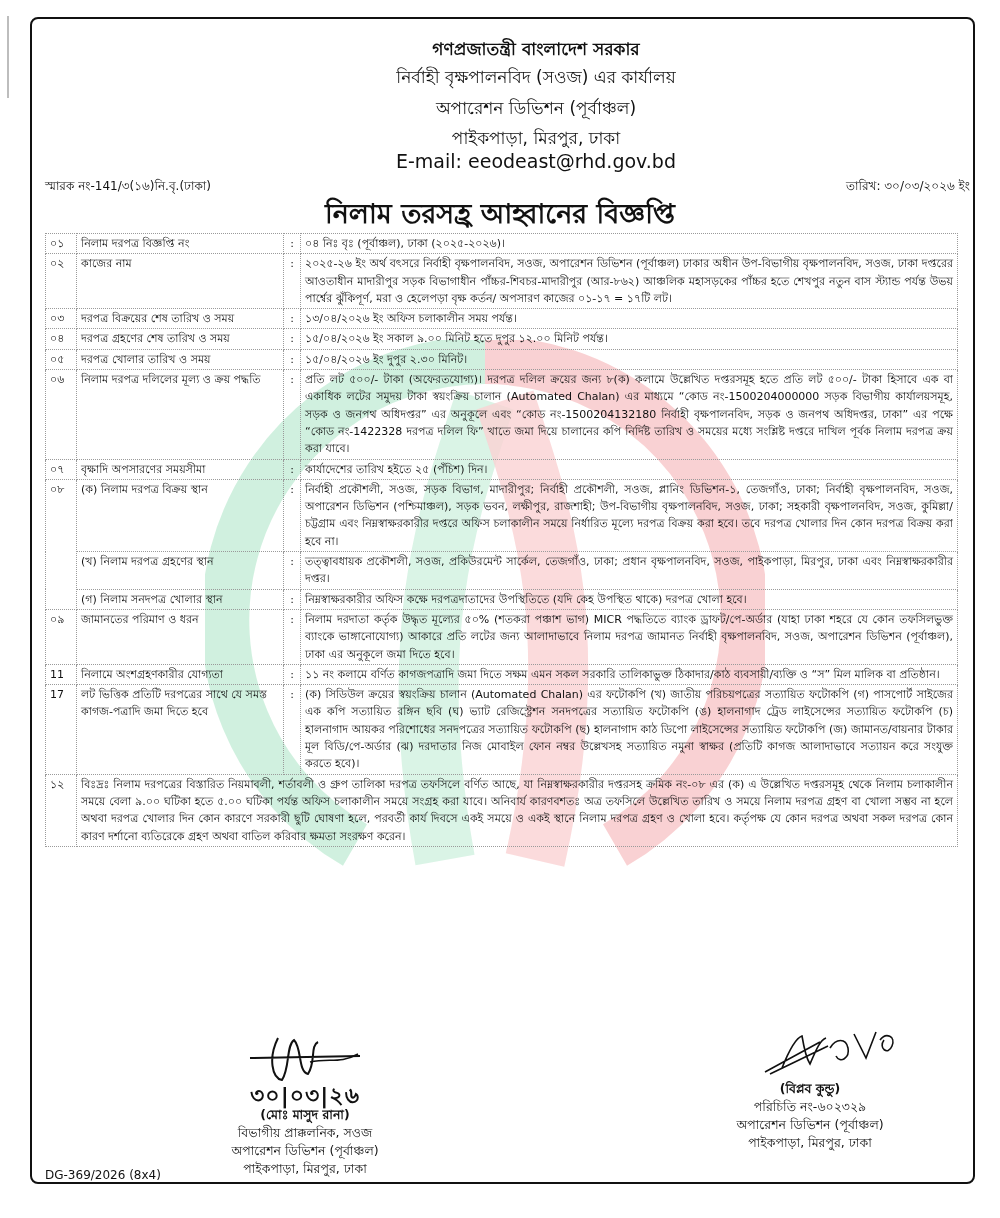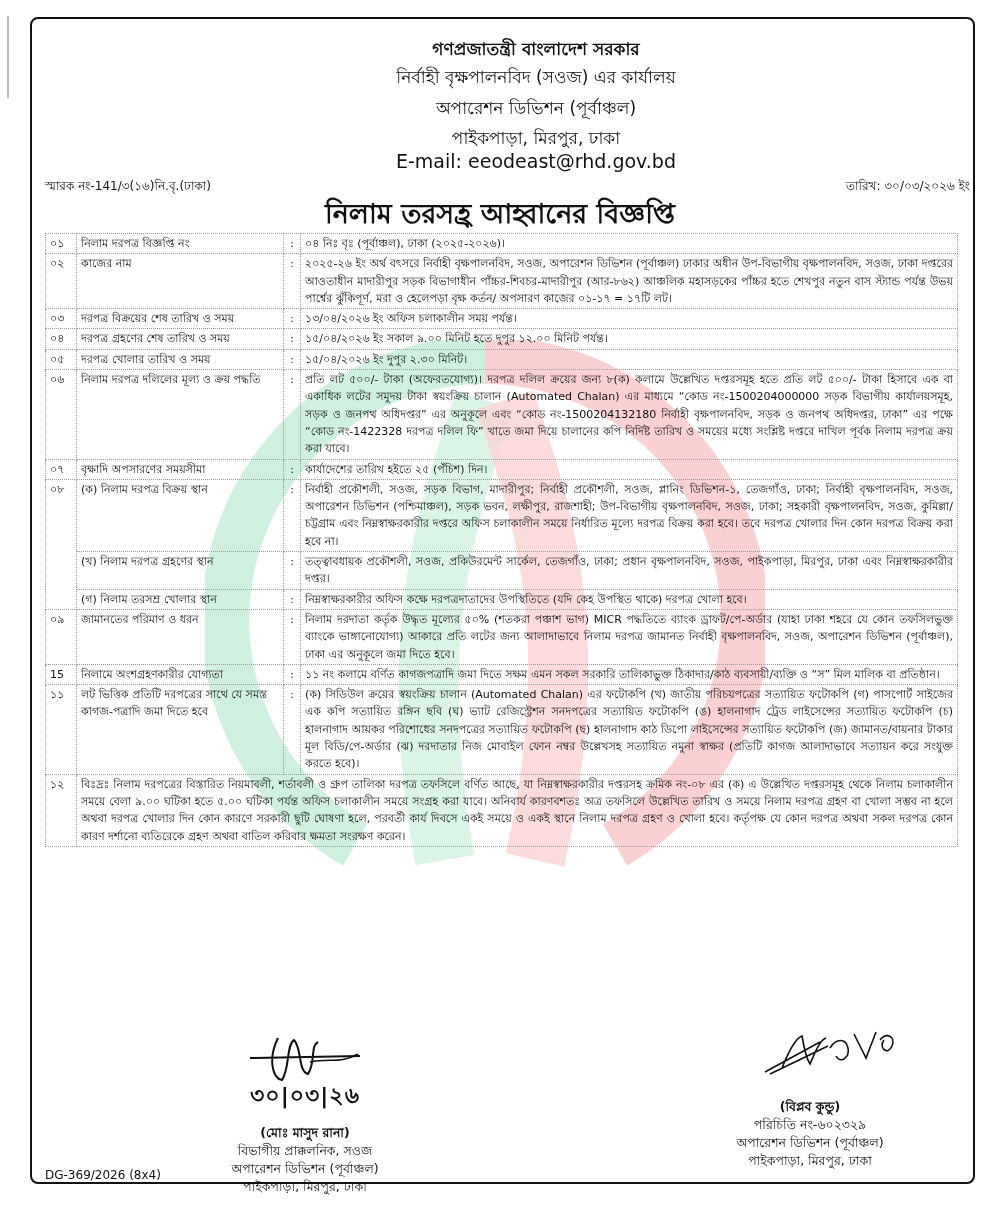--- a/index.html
+++ b/index.html
@@ -21,21 +21,21 @@
   table.notice { position:absolute; left:45px; top:233px; width:913px; border-collapse:collapse; font-size:11px; line-height:17.3px; }
   table.notice td { border:1px dotted #9a9a9a; vertical-align:top; padding:1px 4px; }
   td.num { width:22px; text-align:left; }
   td.lbl { width:198px; }
   td.col { width:8px; text-align:center; padding:1px 2px; }
   td.val { text-align:justify; }
   .sig-left { position:absolute; left:190px; top:1028px; width:230px; text-align:center; font-size:12.5px; line-height:18px; }
   .sig-right { position:absolute; left:670px; top:1028px; width:280px; text-align:center; font-size:12.5px; line-height:18px; }
   .sig-img { height:58px; position:relative; }
   .sig-date { font-size:22px; font-weight:bold; letter-spacing:1px; line-height:20px; }
-  .name { font-weight:bold;margin-top:18px; }
+  .name { font-weight:bold; }
   .dg { position:absolute; left:45px; top:1168px; font-size:12px; }
 </style>
 </head>
 <body>
 
 <div class="side-rule"></div>
 <div class="frame"></div>
 
 <svg class="watermark" viewBox="0 0 560 560">
   <path d="M280 20 A260 260 0 0 0 150 505" fill="none" stroke="#2fbf71" stroke-width="48"></path>
@@ -103,38 +103,38 @@
       <td class="lbl">(ক) নিলাম দরপত্র বিক্রয় স্থান</td>
       <td class="col">:</td>
       <td class="val">নির্বাহী প্রকৌশলী, সওজ, সড়ক বিভাগ, মাদারীপুর; নির্বাহী প্রকৌশলী, সওজ, প্লানিং ডিভিশন-১, তেজগাঁও, ঢাকা; নির্বাহী বৃক্ষপালনবিদ, সওজ, অপারেশন ডিভিশন (পশ্চিমাঞ্চল), সড়ক ভবন, লক্ষীপুর, রাজশাহী; উপ-বিভাগীয় বৃক্ষপালনবিদ, সওজ, ঢাকা; সহকারী বৃক্ষপালনবিদ, সওজ, কুমিল্লা/চট্টগ্রাম এবং নিম্নস্বাক্ষরকারীর দপ্তরে অফিস চলাকালীন সময়ে নির্ধারিত মূল্যে দরপত্র বিক্রয় করা হবে। তবে দরপত্র খোলার দিন কোন দরপত্র বিক্রয় করা হবে না।</td>
     </tr>
     <tr>
       <td class="lbl">(খ) নিলাম দরপত্র গ্রহণের স্থান</td>
       <td class="col">:</td>
       <td class="val">তত্ত্বাবধায়ক প্রকৌশলী, সওজ, প্রকিউরমেন্ট সার্কেল, তেজগাঁও, ঢাকা; প্রধান বৃক্ষপালনবিদ, সওজ, পাইকপাড়া, মিরপুর, ঢাকা এবং নিম্নস্বাক্ষরকারীর দপ্তর।</td>
     </tr>
     <tr>
-      <td class="lbl">(গ) নিলাম তরসম্র খোলার স্থান</td>
+      <td class="lbl">(গ) নিলাম সনদপত্র খোলার স্থান</td>
       <td class="col">:</td>
       <td class="val">নিম্নস্বাক্ষরকারীর অফিস কক্ষে দরপত্রদাতাদের উপস্থিতিতে (যদি কেহ উপস্থিত থাকে) দরপত্র খোলা হবে।</td>
     </tr>
     <tr>
       <td class="num">০৯</td>
       <td class="lbl">জামানতের পরিমাণ ও ধরন</td>
       <td class="col">:</td>
       <td class="val">নিলাম দরদাতা কর্তৃক উদ্ধৃত মূল্যের ৫০% (শতকরা পঞ্চাশ ভাগ) MICR পদ্ধতিতে ব্যাংক ড্রাফট/পে-অর্ডার (যাহা ঢাকা শহরে যে কোন তফসিলভুক্ত ব্যাংকে ভাঙ্গানোযোগ্য) আকারে প্রতি লটের জন্য আলাদাভাবে নিলাম দরপত্র জামানত নির্বাহী বৃক্ষপালনবিদ, সওজ, অপারেশন ডিভিশন (পূর্বাঞ্চল), ঢাকা এর অনুকূলে জমা দিতে হবে।</td>
     </tr>
     <tr>
-      <td class="num">15</td>
+      <td class="num">11</td>
       <td class="lbl">নিলামে অংশগ্রহণকারীর যোগ্যতা</td>
       <td class="col">:</td>
       <td class="val">১১ নং কলামে বর্ণিত কাগজপত্রাদি জমা দিতে সক্ষম এমন সকল সরকারি তালিকাভুক্ত ঠিকাদার/কাঠ ব্যবসায়ী/ব্যক্তি ও “স” মিল মালিক বা প্রতিষ্ঠান।</td>
     </tr>
     <tr>
-      <td class="num">১১</td>
+      <td class="num">17</td>
       <td class="lbl">লট ভিত্তিক প্রতিটি দরপত্রের সাথে যে সমস্ত কাগজ-পত্রাদি জমা দিতে হবে</td>
       <td class="col">:</td>
       <td class="val">(ক) সিডিউল ক্রয়ের স্বয়ংক্রিয় চালান (Automated Chalan) এর ফটোকপি (খ) জাতীয় পরিচয়পত্রের সত্যায়িত ফটোকপি (গ) পাসপোর্ট সাইজের এক কপি সত্যায়িত রঙ্গিন ছবি (ঘ) ভ্যাট রেজিস্ট্রেশন সনদপত্রের সত্যায়িত ফটোকপি (ঙ) হালনাগাদ ট্রেড লাইসেন্সের সত্যায়িত ফটোকপি (চ) হালনাগাদ আয়কর পরিশোধের সনদপত্রের সত্যায়িত ফটোকপি (ছ) হালনাগাদ কাঠ ডিপো লাইসেন্সের সত্যায়িত ফটোকপি (জ) জামানত/বায়নার টাকার মূল বিডি/পে-অর্ডার (ঝ) দরদাতার নিজ মোবাইল ফোন নম্বর উল্লেখসহ সত্যায়িত নমুনা স্বাক্ষর (প্রতিটি কাগজ আলাদাভাবে সত্যায়ন করে সংযুক্ত করতে হবে)।</td>
     </tr>
     <tr>
       <td class="num">১২</td>
       <td class="val" colspan="3">বিঃদ্রঃ নিলাম দরপত্রের বিস্তারিত নিয়মাবলী, শর্তাবলী ও গ্রুপ তালিকা দরপত্র তফসিলে বর্ণিত আছে, যা নিম্নস্বাক্ষরকারীর দপ্তরসহ ক্রমিক নং-০৮ এর (ক) এ উল্লেখিত দপ্তরসমূহ থেকে নিলাম চলাকালীন সময়ে বেলা ৯.০০ ঘটিকা হতে ৫.০০ ঘটিকা পর্যন্ত অফিস চলাকালীন সময়ে সংগ্রহ করা যাবে। অনিবার্য কারণবশতঃ অত্র তফসিলে উল্লেখিত তারিখ ও সময়ে নিলাম দরপত্র গ্রহণ বা খোলা সম্ভব না হলে অথবা দরপত্র খোলার দিন কোন কারণে সরকারী ছুটি ঘোষণা হলে, পরবর্তী কার্য দিবসে একই সময়ে ও একই স্থানে নিলাম দরপত্র গ্রহণ ও খোলা হবে। কর্তৃপক্ষ যে কোন দরপত্র অথবা সকল দরপত্র কোন কারণ দর্শানো ব্যতিরেকে গ্রহণ অথবা বাতিল করিবার ক্ষমতা সংরক্ষণ করেন।</td>
     </tr>
   </tbody>
 </table>

